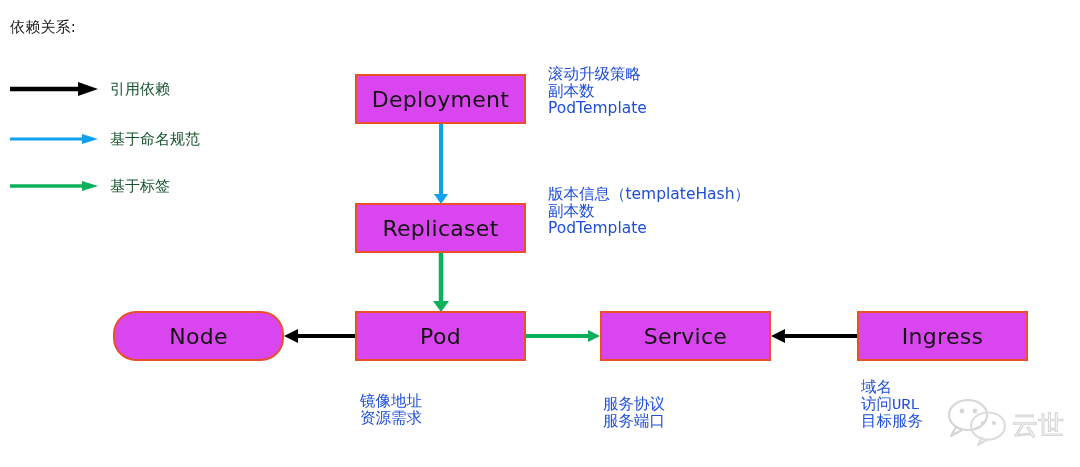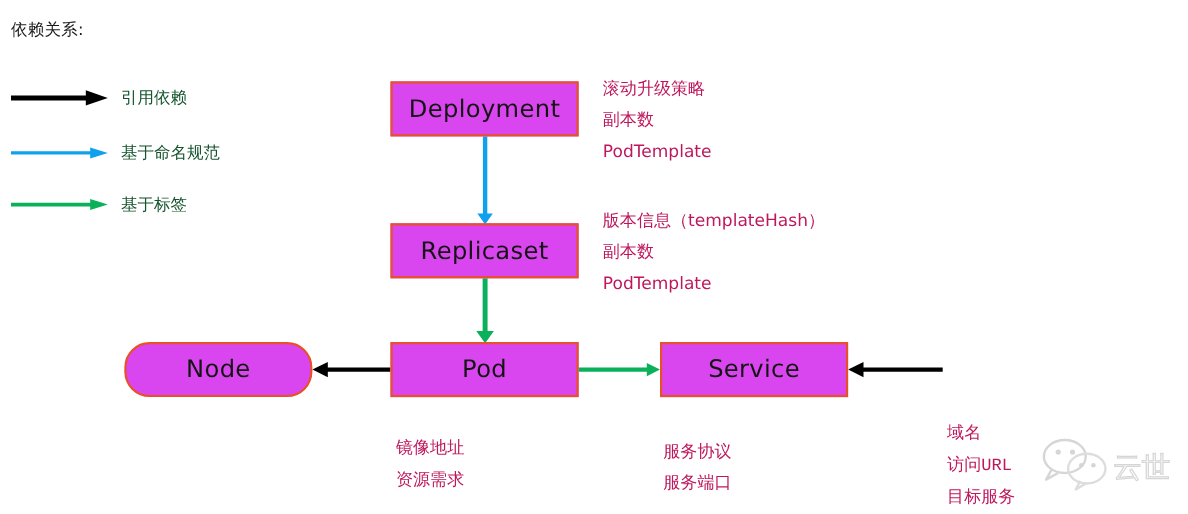--- a/index.html
+++ b/index.html
@@ -66,22 +66,22 @@
   .box-deployment { left: 355px; top: 74px; }
   .box-replicaset { left: 355px; top: 203px; }
   .box-node       { left: 113px; top: 311px; border-radius: 23px; }
   .box-pod        { left: 355px; top: 311px; }
   .box-service    { left: 600px; top: 311px; }
   .box-ingress    { left: 857px; top: 311px; }
 
   
   .annot {
     font-size: 15.5px;
-    line-height: 29px;
-    color: #be185d;
+    line-height: 17px;
+    color: #1d4ed8;
     white-space: pre;
     z-index: 2;
   }
   .annot-deployment { left: 548px; top: 66px; }
   .annot-replicaset { left: 548px; top: 186px; }
   .annot-node       { left: 117px; top: 393px; }
   .annot-pod        { left: 360px; top: 393px; }
   .annot-service    { left: 603px; top: 396px; }
   .annot-ingress    { left: 861px; top: 380px; font-family: Liberation Mono, monospace; }
 
@@ -167,20 +167,21 @@
   <div class="abs node-box box-deployment">Deployment</div>
 
   <div class="abs node-box box-replicaset">Replicaset</div>
 
   <div class="abs node-box box-node">Node</div>
 
   <div class="abs node-box box-pod">Pod</div>
 
   <div class="abs node-box box-service">Service</div>
 
+  <div class="abs node-box box-ingress">Ingress</div>
 
   <div class="abs annot annot-deployment">滚动升级策略
 副本数
 PodTemplate</div>
 
   <div class="abs annot annot-replicaset">版本信息（templateHash）
 副本数
 PodTemplate</div>
 
 

